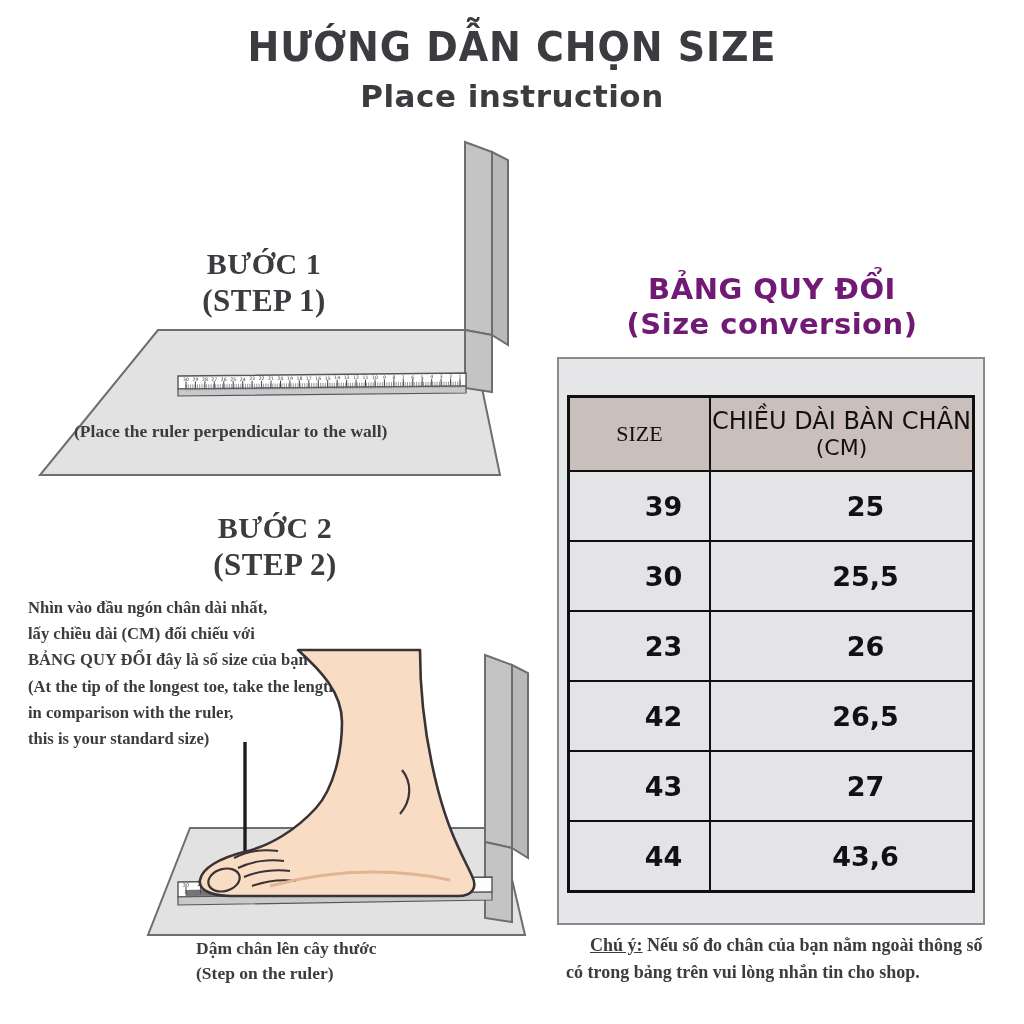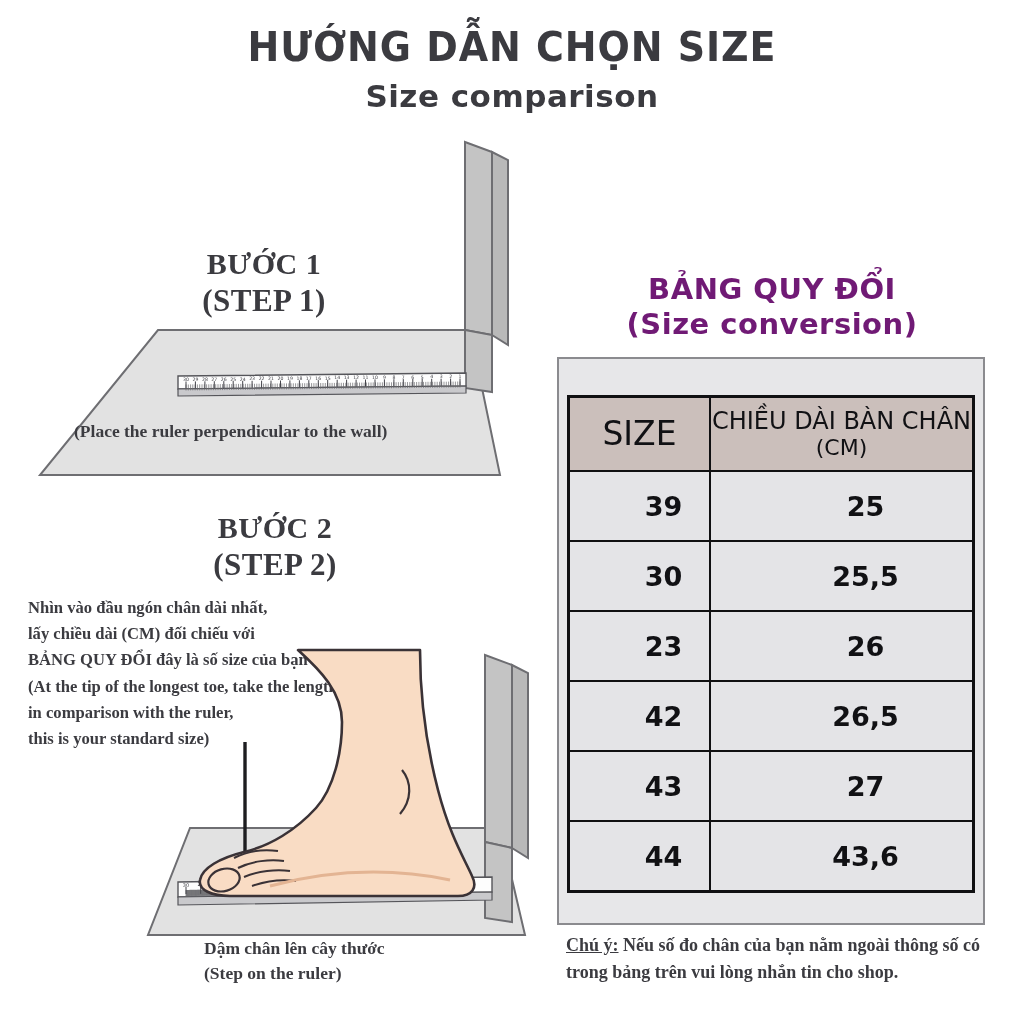--- a/index.html
+++ b/index.html
@@ -65,21 +65,21 @@
     font-weight: bold;
     color: #3b3b40;
     line-height: 1.42;
   }
   #step1-cap {
     top: 419px; left: 74px; width: 430px;
     font-size: 17.5px;
     text-align: left;
   }
   #step2-cap {
-    top: 936px; left: 204px; width: 330px;
+    top: 936px; left: 196px; width: 330px;
     font-size: 17.5px;
     text-align: left;
   }
   #step2-body {
     position: absolute;
     top: 595px; left: 28px; width: 500px;
     font-family: "Liberation Serif", "DejaVu Serif", serif;
     font-weight: bold;
     font-size: 16.6px;
     line-height: 1.58;
@@ -121,53 +121,53 @@
     font-family: "DejaVu Sans", "Liberation Sans", sans-serif;
     color: #111114;
     padding: 0;
   }
   #size-table thead th {
     background: #cbbfbb;
     font-weight: normal;
     height: 72px;
     line-height: 1.14;
   }
-  #size-table thead th.h-size { font-size: 33px; width: 139px; }
+  #size-table thead th.h-size { font-size: 22px; width: 139px; font-family: Liberation Serif, serif; }
   #size-table thead th.h-len  { font-size: 24px; }
   #size-table thead th.h-len .sub { display:block; font-size: 22px; }
   #size-table tbody td {
     background: #e4e4e7;
     height: 68px;
     font-size: 27px;
     font-weight: bold;
     padding-left: 48px;
   }
 
   #table-note {
     position: absolute;
     left: 566px; top: 932px; width: 430px;
     font-family: "Liberation Serif", "DejaVu Serif", serif;
     font-weight: bold;
     font-size: 18px;
     line-height: 1.5;
     color: #3b3b40;
   }
-  #table-note .lead { text-decoration: underline; }
+  #table-note .lead { text-decoration: underline; margin-left: 24px; }
 
   
   .illus { position: absolute; }
   #illus1 { left: 0px; top: 130px; }
   #illus2 { left: 120px; top: 630px; }
 </style>
 </head>
 <body>
 
 <div class="title-block">
   <div class="title-vi">HƯỚNG DẪN CHỌN SIZE</div>
-  <div class="title-en">Size comparison</div>
+  <div class="title-en">Place instruction</div>
 </div>
 
 <svg class="illus" id="illus1" width="560" height="360" viewBox="0 0 560 360">
 
   <polygon points="158,200 470,200 500,345 40,345" fill="#e2e2e2" stroke="#6e6e72" stroke-width="2"></polygon>
 
   <polygon points="465,12 492,22 492,205 465,200" fill="#c4c4c4" stroke="#6e6e72" stroke-width="2"></polygon>
 
   <polygon points="492,22 508,30 508,215 492,205" fill="#b9b9b9" stroke="#6e6e72" stroke-width="2"></polygon>
 

